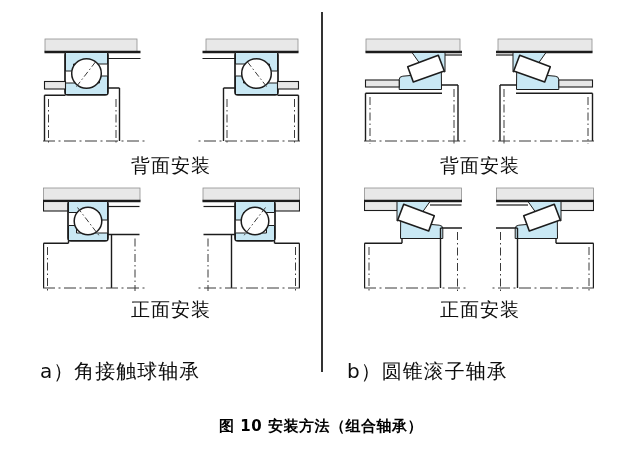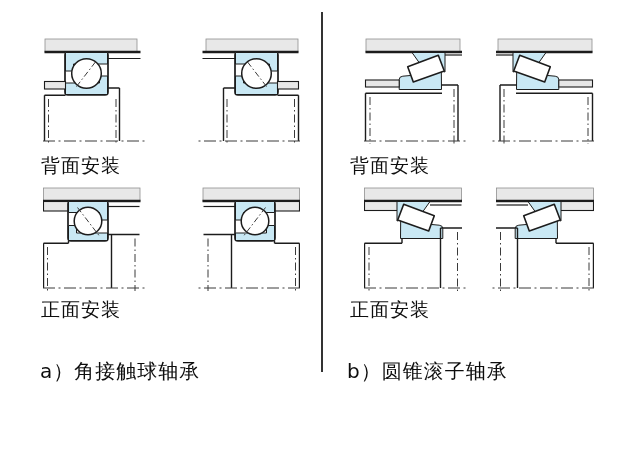--- a/index.html
+++ b/index.html
@@ -10,21 +10,21 @@
   }
   html,body{margin:0;padding:0;background:#fff;}
   #figure{
     position:relative;width:642px;height:449px;background:var(--bg);
     font-family:"DejaVu Sans","Liberation Sans",sans-serif;color:#111;
     overflow:hidden;
   }
   .cell{position:absolute;width:104px;height:112px;}
   .divider{position:absolute;left:321px;top:12px;width:2px;height:360px;background:#333;}
   .group-label{
-    position:absolute;height:26px;
+    position:absolute;height:26px;text-align:center;
     font-size:19px;letter-spacing:1px;color:#0d0d0d;line-height:26px;white-space:nowrap;
   }
   .sub-caption{
     position:absolute;height:28px;text-align:left;
     font-size:20px;letter-spacing:1px;color:#0d0d0d;line-height:28px;white-space:nowrap;
   }
   .main-caption{
     position:absolute;left:0;top:417px;width:642px;text-align:center;
     font-size:15px;font-weight:bold;letter-spacing:.5px;color:#000;white-space:nowrap;
   }
@@ -139,14 +139,15 @@
   <svg class="cell" style="left:364px;top:186px">
     <use href="#sym-taper-front" xlink:href="#sym-taper-front"></use>
   </svg>
   <svg class="cell" style="left:490px;top:186px">
     <use href="#sym-taper-front" xlink:href="#sym-taper-front" transform="translate(104,0) scale(-1,1)"></use>
   </svg>
   <div class="group-label" style="left:350px;top:296px;width:260px">正面安装</div>
 
   <div class="sub-caption" style="left:347px;top:357px;width:300px">b）圆锥滚子轴承</div>
 
+  <div class="main-caption">图 10  安装方法（组合轴承）</div>
 
 </div>
 
 </body></html>

